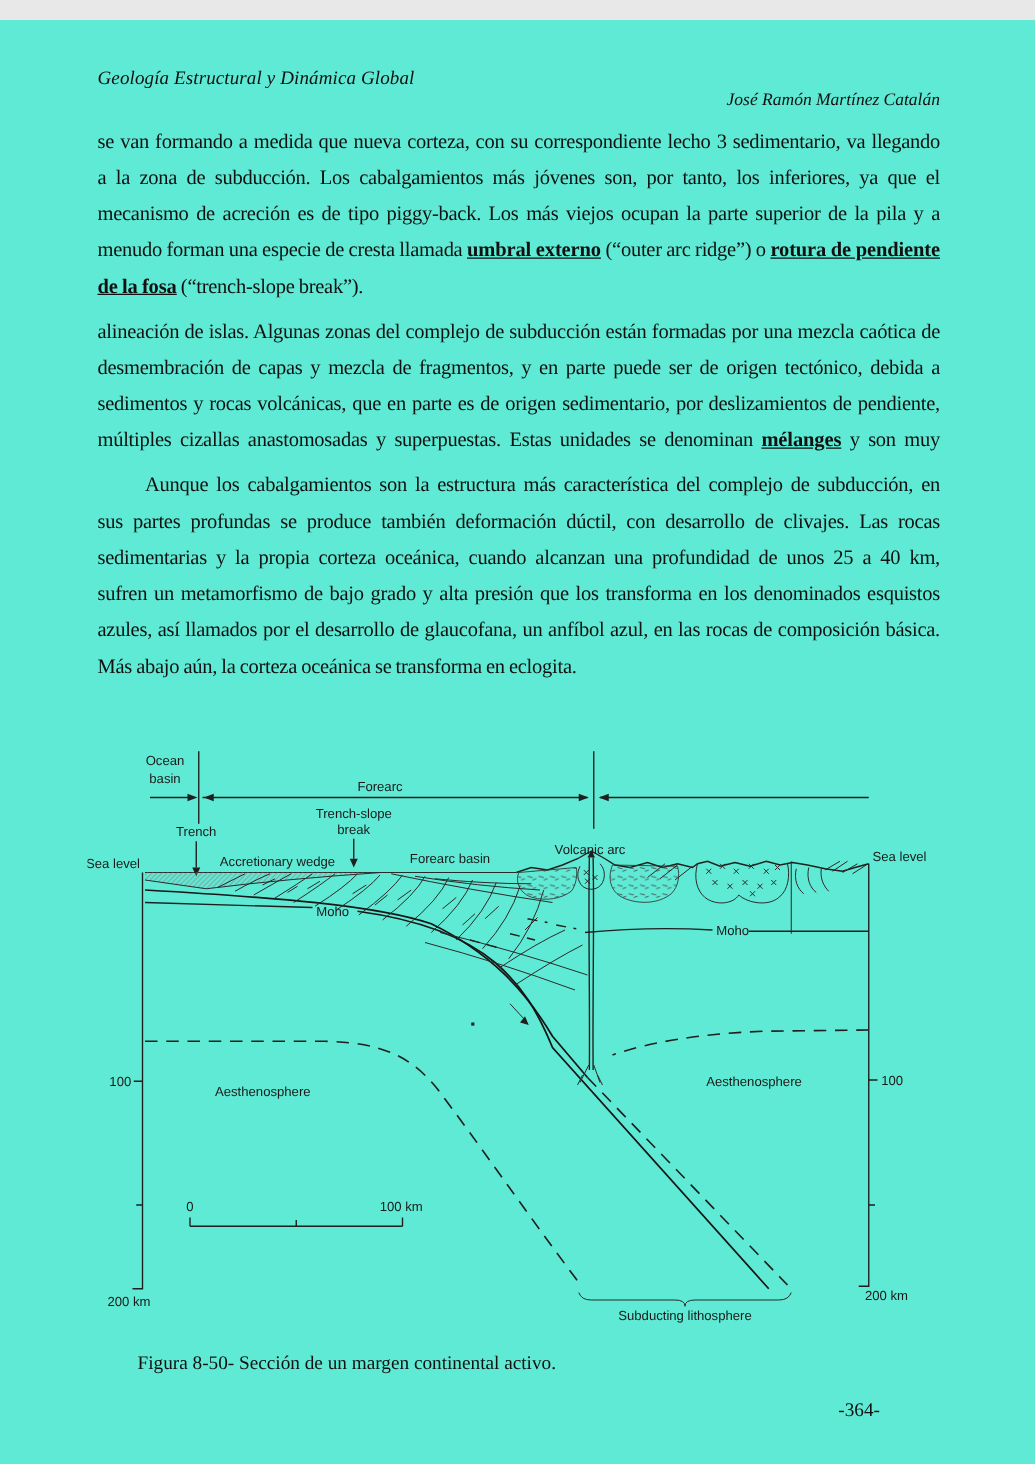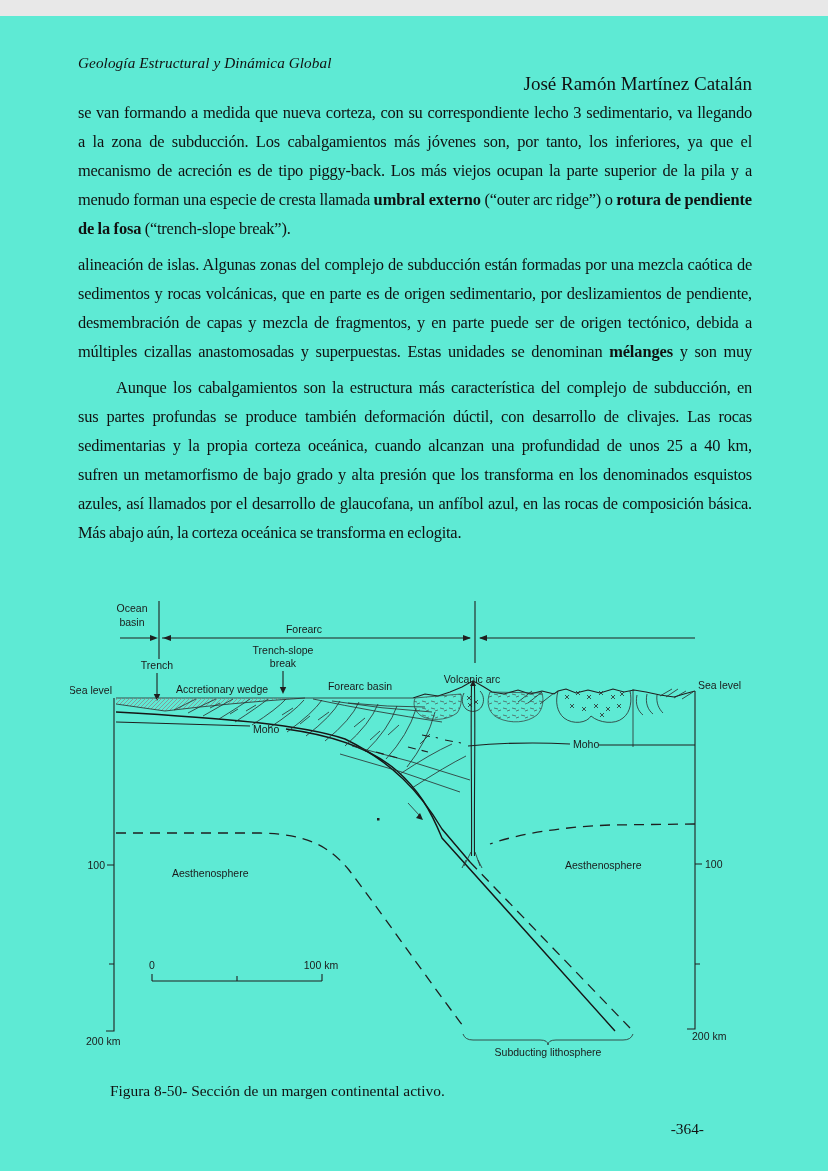--- a/index.html
+++ b/index.html
@@ -1,26 +1,26 @@
 <!DOCTYPE html>
 <html><head>
 <meta charset="utf-8">
 <style>
   html,body{margin:0;padding:0;}
   body{background:#e8e8e8;font-family:"Liberation Serif",serif;}
   .page{position:relative;width:828px;height:1171px;margin:16px auto;background:#5eead4;color:#111;overflow:hidden;}
   .hdr-title{position:absolute;left:78px;top:38px;font-style:italic;font-size:15.2px;letter-spacing:.1px;}
-  .hdr-author{position:absolute;right:76px;top:57px;font-size:19px;}
+  .hdr-author{position:absolute;right:76px;top:57px;font-style:italic;font-size:14px;}
   .body-text{position:absolute;left:78px;top:82px;width:674px;font-size:16.4px;}
   .para{margin:0;}
   .para + .para{margin-top:7px;}
   .jline{height:29px;line-height:29px;text-align:justify;text-align-last:justify;letter-spacing:-0.2px;word-spacing:-0.6px;white-space:nowrap;}
   .jline.last{text-align-last:left;}
   .jline.indent{text-indent:38px;}
-  .jline b{letter-spacing:-0.1px;}
+  .jline b{letter-spacing:-0.1px;text-decoration:underline;}
   .figure-wrap{position:absolute;left:70px;top:578px;width:690px;height:480px;}
   .figure-wrap svg{display:block;}
   svg text{font-family:"Liberation Sans",sans-serif;font-size:10.5px;fill:#1a1a1a;}
   .caption{position:absolute;left:110px;top:1066px;font-size:15.4px;}
   .pageno{position:absolute;left:0;top:1104px;width:704px;text-align:right;font-size:15.4px;}
   .ln{stroke:#1f1f1f;fill:none;stroke-width:1.1;}
   .lnthin{stroke:#2a2a2a;fill:none;stroke-width:0.8;}
   .lnbold{stroke:#161616;fill:none;stroke-width:1.4;}
   .dash{stroke:#1f1f1f;fill:none;stroke-width:1.3;stroke-dasharray:10 7;}
   .dashsm{stroke:#1f1f1f;fill:none;stroke-width:1.1;stroke-dasharray:8 6;}
@@ -37,22 +37,22 @@
   <div class="body-text" id="paras">
       <div class="para">
         <div class="jline"><span>se van formando a medida que nueva corteza, con su correspondiente lecho 3 sedimentario, va llegando</span></div>
         <div class="jline"><span>a la zona de subducción. Los cabalgamientos más jóvenes son, por tanto, los inferiores, ya que el</span></div>
         <div class="jline"><span>mecanismo de acreción es de tipo piggy-back. Los más viejos ocupan la parte superior de la pila y a</span></div>
         <div class="jline"><span>menudo forman una especie de cresta llamada </span><b>umbral externo</b><span> (“outer arc ridge”) o </span><b>rotura de pendiente</b></div>
         <div class="jline last"><b>de la fosa</b><span> (“trench-slope break”).</span></div>
       </div>
       <div class="para">
         <div class="jline"><span>alineación de islas. Algunas zonas del complejo de subducción están formadas por una mezcla caótica de</span></div>
+        <div class="jline"><span>desmembración de capas y mezcla de fragmentos, y en parte puede ser de origen tectónico, debida a</span></div>
         <div class="jline"><span>sedimentos y rocas volcánicas, que en parte es de origen sedimentario, por deslizamientos de pendiente,</span></div>
-        <div class="jline"><span>desmembración de capas y mezcla de fragmentos, y en parte puede ser de origen tectónico, debida a</span></div>
         <div class="jline"><span>múltiples cizallas anastomosadas y superpuestas. Estas unidades se denominan </span><b>mélanges</b><span> y son muy</span></div>
       </div>
       <div class="para">
         <div class="jline indent"><span>Aunque los cabalgamientos son la estructura más característica del complejo de subducción, en</span></div>
         <div class="jline"><span>sus partes profundas se produce también deformación dúctil, con desarrollo de clivajes. Las rocas</span></div>
         <div class="jline"><span>sedimentarias y la propia corteza oceánica, cuando alcanzan una profundidad de unos 25 a 40 km,</span></div>
         <div class="jline"><span>sufren un metamorfismo de bajo grado y alta presión que los transforma en los denominados esquistos</span></div>
         <div class="jline"><span>azules, así llamados por el desarrollo de glaucofana, un anfíbol azul, en las rocas de composición básica.</span></div>
         <div class="jline last"><span>Más abajo aún, la corteza oceánica se transforma en eclogita.</span></div>
       </div>

